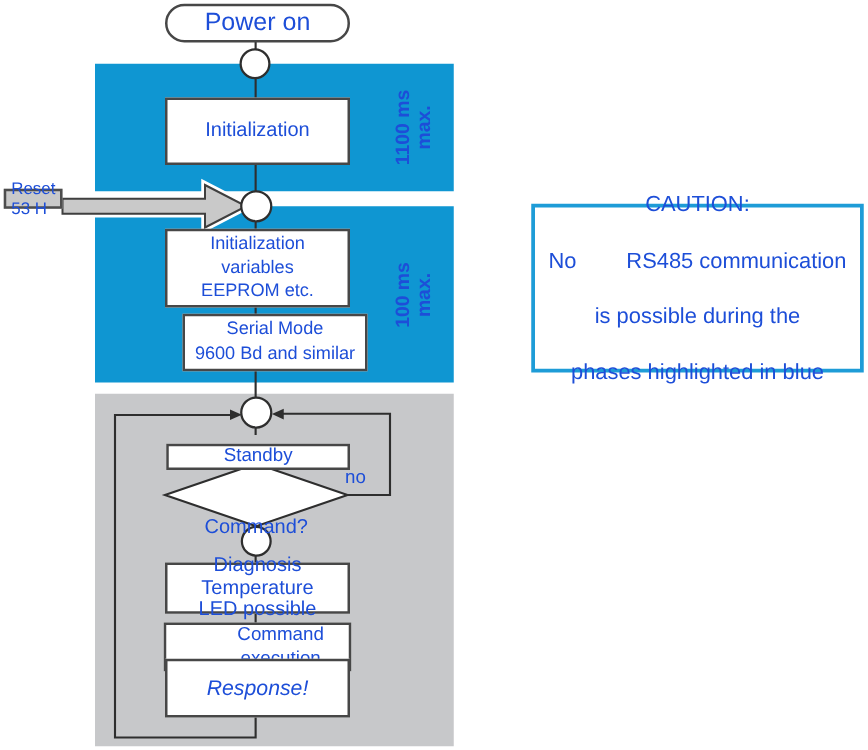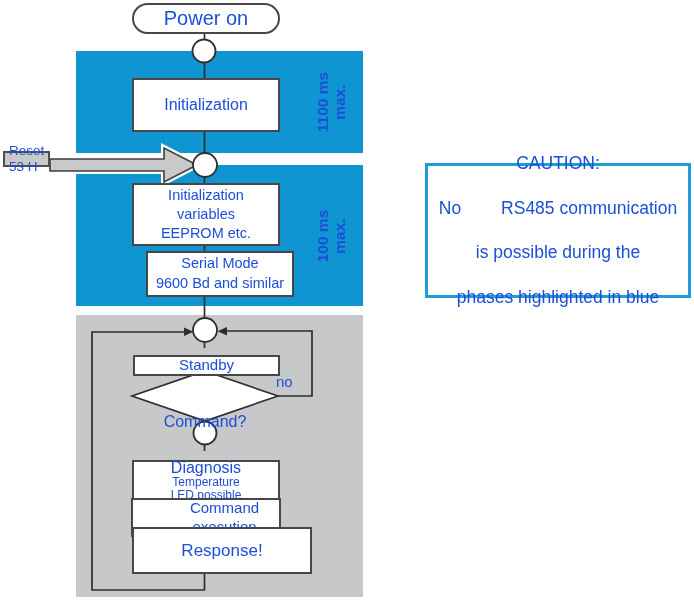--- a/index.html
+++ b/index.html
@@ -19,24 +19,24 @@
   }
   .multiline{white-space:pre-line;}
   .stadium{
     left:132px;top:3px;width:148px;height:31px;border-radius:16px;
     font-size:20px;
   }
   .box-init{left:132px;top:78px;width:148px;height:54px;font-size:16px;}
   .box-initvars{left:132px;top:183px;width:148px;height:63px;font-size:14.5px;line-height:1.33;}
   .box-serial{left:132px;top:251px;width:148px;height:46px;font-size:14.5px;line-height:1.35;margin-left:14px;}
   .box-standby{left:133px;top:355px;width:147px;height:21px;font-size:15px;}
-  .box-diagnosis{left:132px;top:460px;width:148px;height:41px;font-size:16px;line-height:1.1;}
-  .box-diagnosis .sub{font-size:12px;line-height:1.1;text-align:right;}
+  .box-diagnosis{left:132px;top:450px;width:148px;height:41px;font-size:16px;line-height:1.1;}
+  .box-diagnosis .sub{font-size:16px;line-height:1.1;text-align:right;}
   .box-cmdexec{left:131px;top:498px;width:150px;height:39px;font-size:15px;padding-left:37px;}
-  .box-response{left:132px;top:527px;width:180px;height:47px;font-size:17px;}
+  .box-response{left:132px;top:527px;width:148px;height:47px;font-size:17px;font-style:italic;}
   .diamond-label{
     position:absolute;left:132px;top:385px;width:146px;height:22px;z-index:3;
     display:flex;align-items:center;justify-content:center;font-size:16px;margin-top:26px;
   }
   .no-label{
     position:absolute;left:276px;top:373px;width:34px;z-index:3;
     font-size:15px;text-align:left;
   }
   .rot-label{
     position:absolute;width:100px;height:44px;z-index:3;

